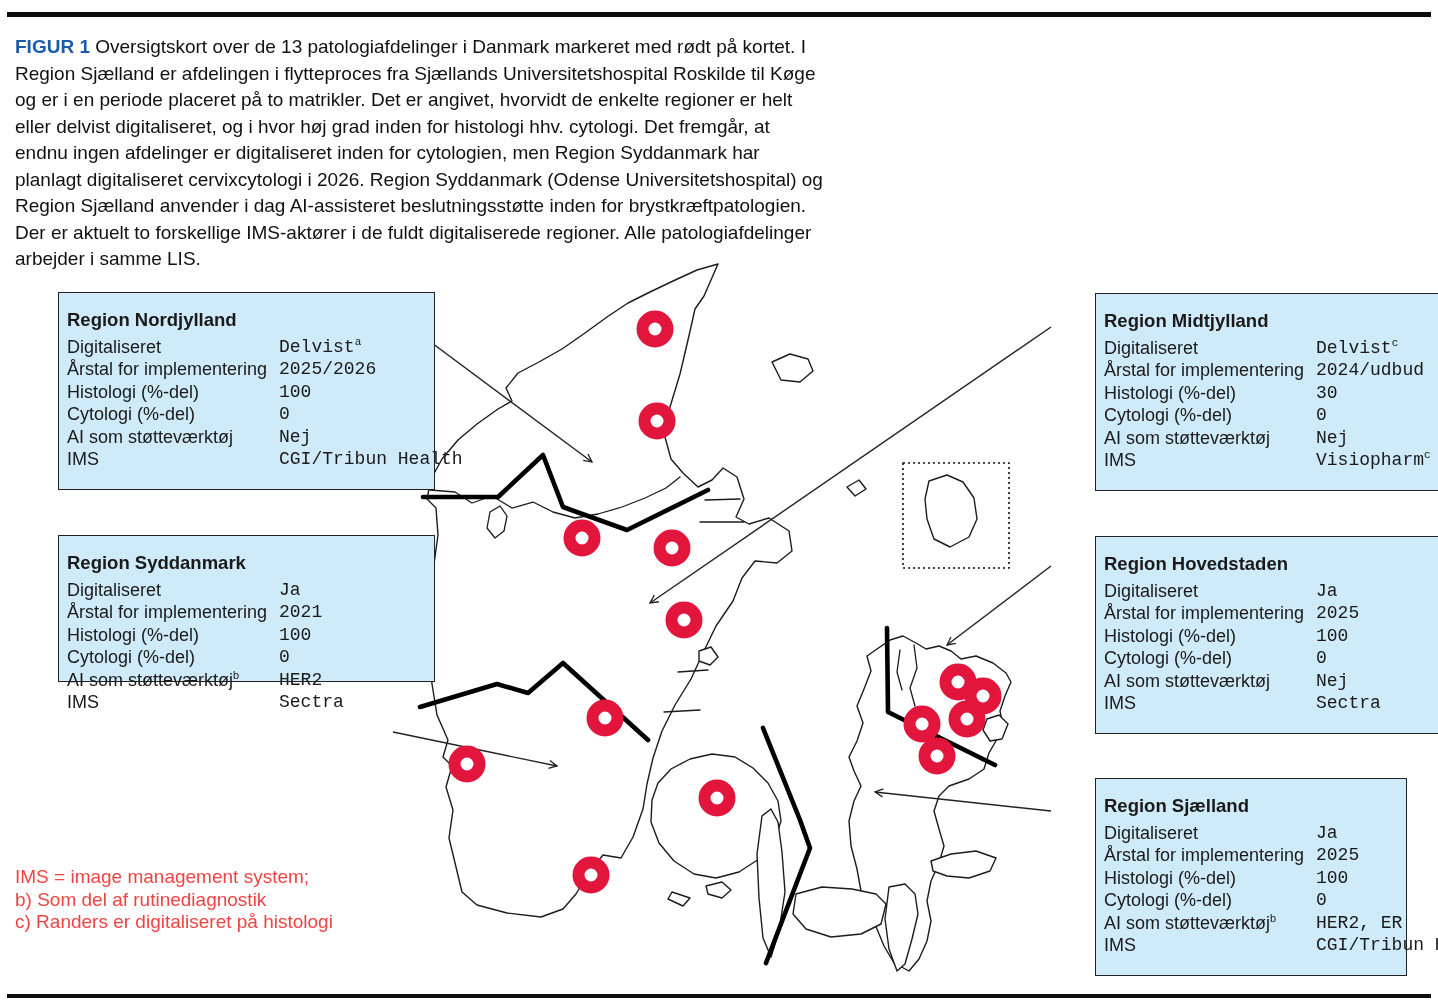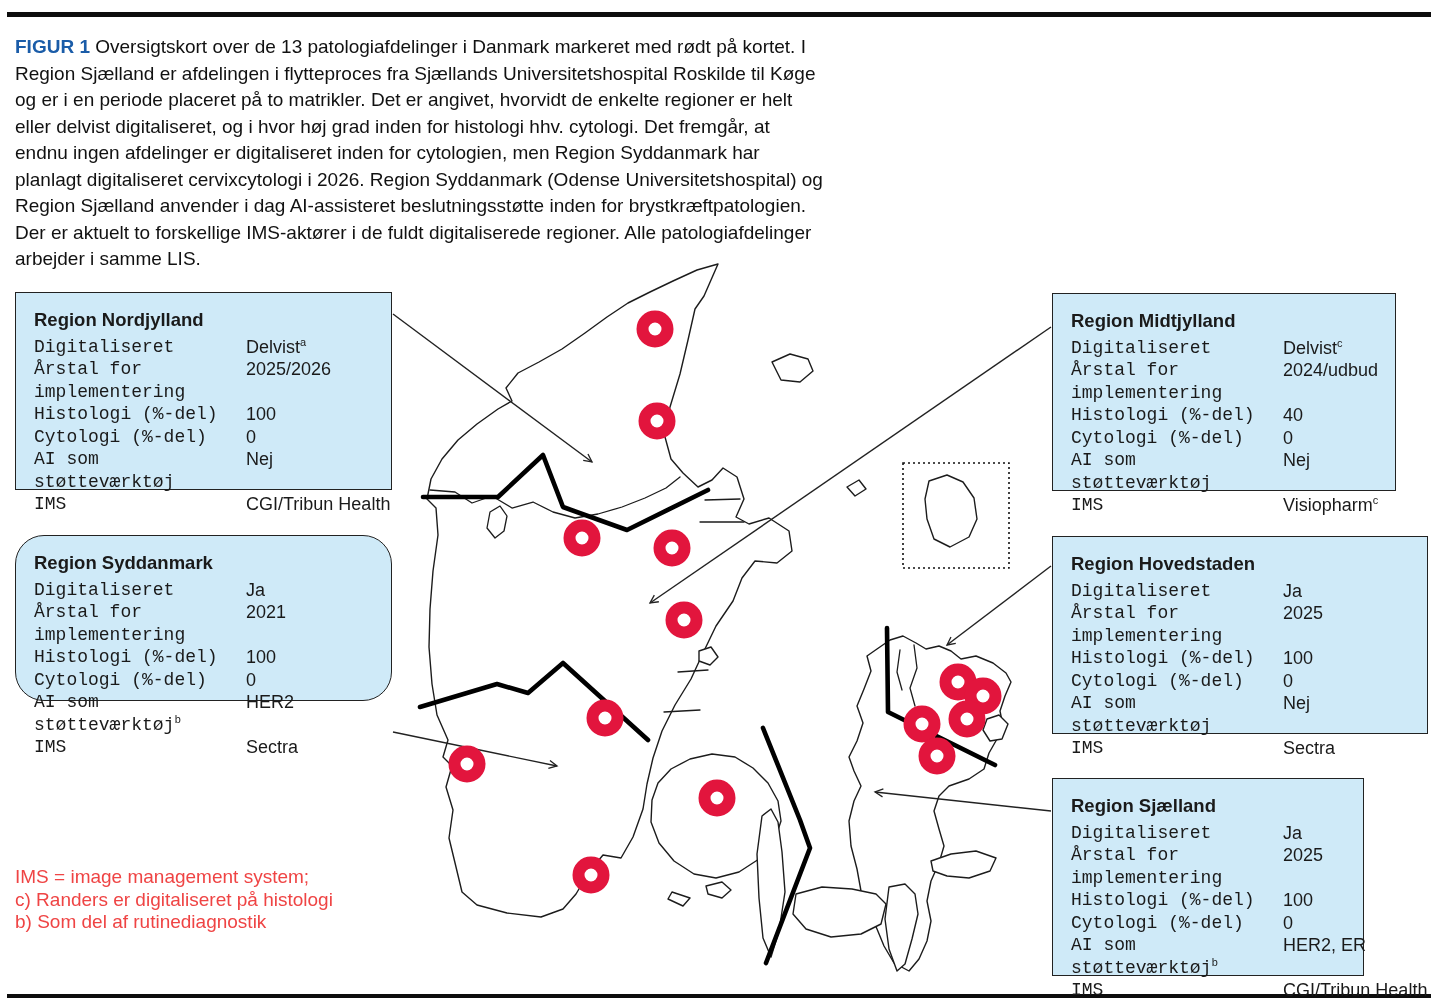--- a/index.html
+++ b/index.html
@@ -15,30 +15,30 @@
 
   svg.map{position:absolute;left:0;top:0;z-index:1;}
   .coast{fill:#ffffff;stroke:#1c1c1c;stroke-width:1.4;stroke-linejoin:round;}
   .water{fill:none;stroke:#1c1c1c;stroke-width:1.3;stroke-linejoin:round;stroke-linecap:round;}
   .boundary{fill:none;stroke:#000;stroke-width:4.6;stroke-linejoin:round;stroke-linecap:round;}
   .arrow{fill:none;stroke:#222;stroke-width:1.4;}
   .dotbox{fill:none;stroke:#111;stroke-width:1.6;stroke-dasharray:2 3;}
   circle.marker{fill:#ffffff;stroke:var(--marker-red,#e2153d);stroke-width:12;}
 
   .infobox{position:absolute;z-index:2;background:var(--box-fill,#cfeaf8);
-           border:1px solid #222;box-sizing:border-box;padding:16px 14px 0 18px;
-           font-size:18px;line-height:22.5px;}
+           border:1px solid #222;box-sizing:border-box;padding:16px 14px 0 8px;
+           font-size:18px;line-height:22.5px;margin-left:43px;}
   .infobox .box-title{font-weight:bold;font-size:18.5px;margin-bottom:4px;}
   .infobox .row{display:flex;}
-  .infobox .lab{flex:0 0 212px;font-family:Liberation Mono, monospace;}
-  .infobox .val{flex:1 1 auto;white-space:nowrap;}
+  .infobox .lab{flex:0 0 212px;}
+  .infobox .val{flex:1 1 auto;white-space:nowrap;font-family:Liberation Mono, monospace;}
   sup{font-size:11px;line-height:0;}
 
   .box-nord {left:15px;  top:292px; width:377px; height:198px;}
-  .box-syd  {left:15px;  top:535px; width:377px; height:166px;border-radius:29px;}
+  .box-syd  {left:15px;  top:535px; width:377px; height:147px;}
   .box-midt {left:1052px;top:293px; width:344px; height:198px;}
   .box-hoved{left:1052px;top:536px; width:376px; height:198px;}
   .box-sjael{left:1052px;top:778px; width:312px; height:198px;}
 
   .footnotes{position:absolute;left:15px;top:866px;z-index:2;
              font-size:19px;line-height:22.5px;color:#ef4444;}
 </style>
 </head>
 <body>
 
@@ -151,21 +151,21 @@
         <div class="row">
           <span class="lab">Digitaliseret</span>
           <span class="val">Delvist<sup>c</sup></span>
         </div>
         <div class="row">
           <span class="lab">Årstal for implementering</span>
           <span class="val">2024/udbud</span>
         </div>
         <div class="row">
           <span class="lab">Histologi (%-del)</span>
-          <span class="val">40</span>
+          <span class="val">30</span>
         </div>
         <div class="row">
           <span class="lab">Cytologi (%-del)</span>
           <span class="val">0</span>
         </div>
         <div class="row">
           <span class="lab">AI som støtteværktøj</span>
           <span class="val">Nej</span>
         </div>
         <div class="row">
@@ -257,18 +257,18 @@
         </div>
         <div class="row">
           <span class="lab">IMS</span>
           <span class="val">CGI/Tribun Health</span>
         </div>
       </div>
   </div>
 
   <div class="footnotes">
       <div>IMS = image management system;</div>
+      <div>b) Som del af rutinediagnostik</div>
       <div>c) Randers er digitaliseret på histologi</div>
-      <div>b) Som del af rutinediagnostik</div>
     </div>
 
   <div class="rule bottom"></div>
 </div>
 
 </body></html>

